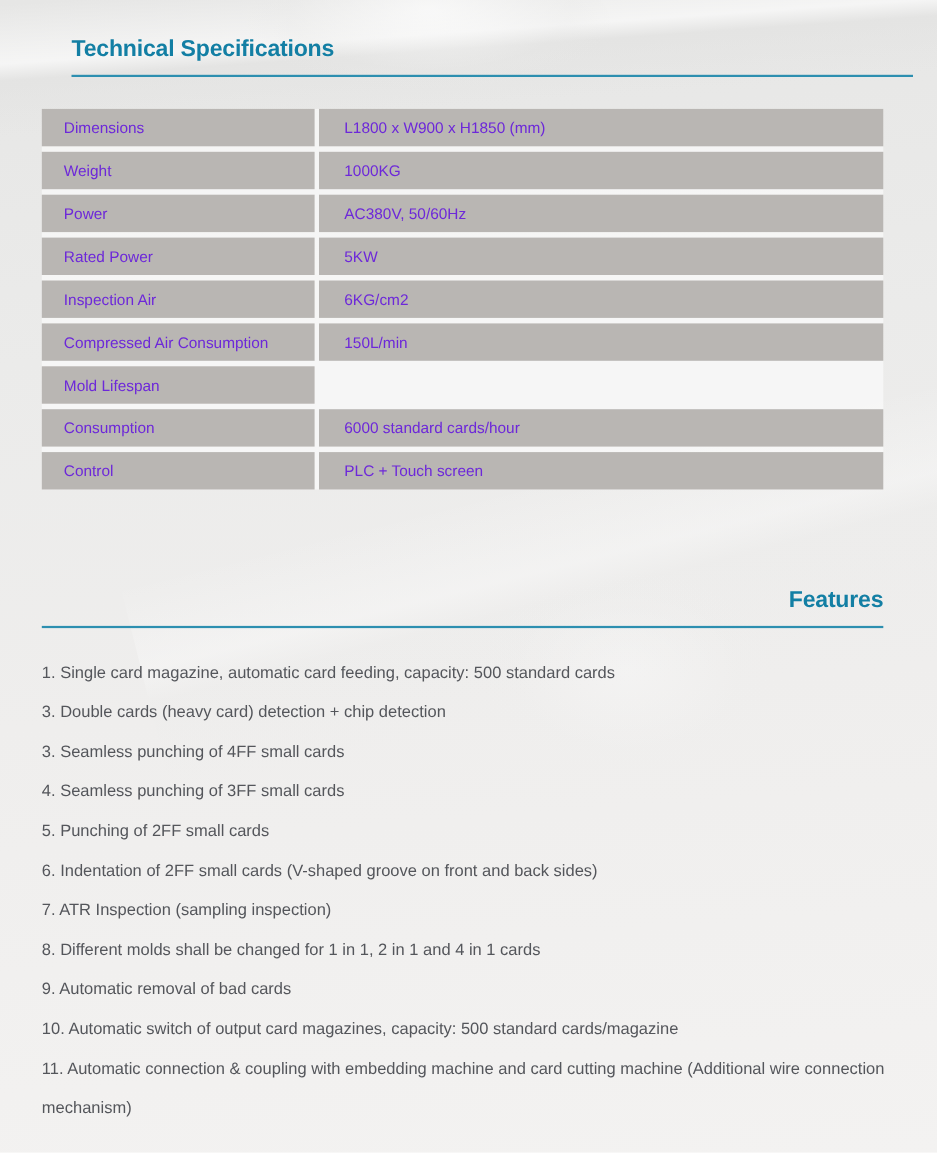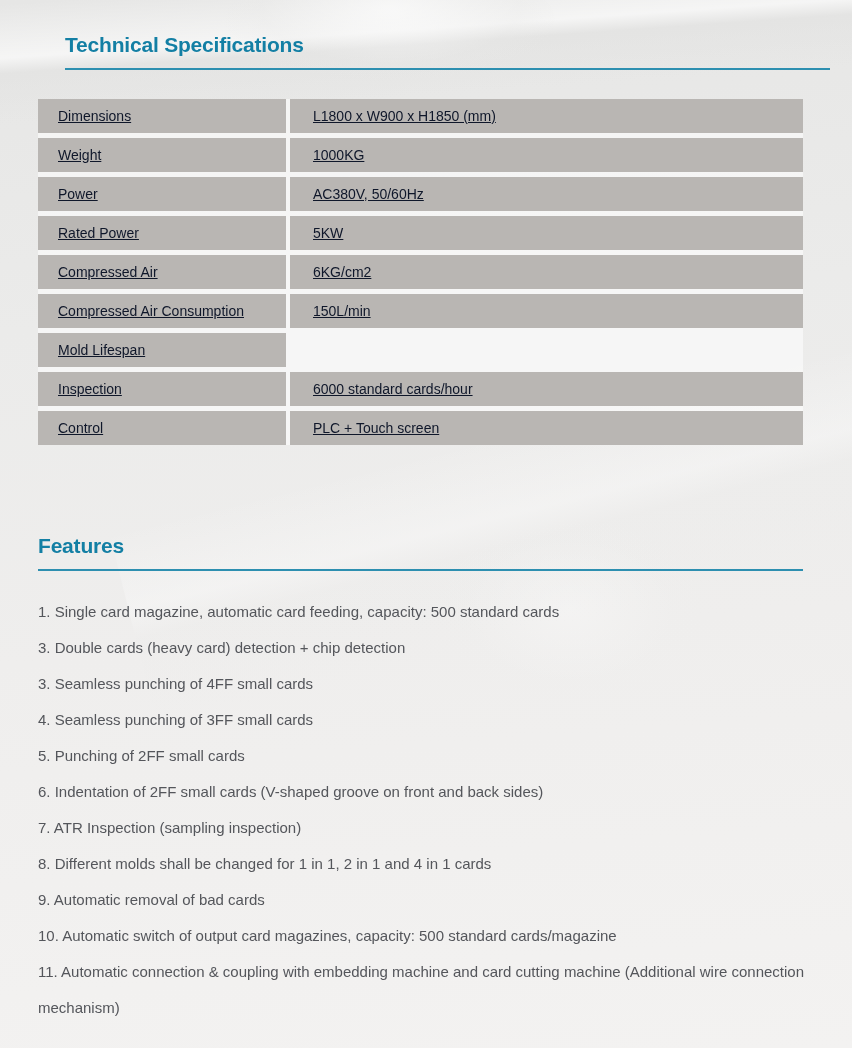--- a/index.html
+++ b/index.html
@@ -52,37 +52,36 @@
     width: 765px;
     font-size: 21px;
     font-weight: 700;
     color: #137fa4;
     letter-spacing: -0.2px;
     line-height: 26px;
     padding-bottom: 10px;
     border-bottom: 2px solid #2d8fb0;
   }
   .heading-specs { margin-top: 32px; margin-left: 27px; }
-  .heading-features { margin-top: 88px; }
+  .heading-features { margin-top: 88px; text-align: right; }
 
   .spec-table {
     margin-top: 29px;
     width: 765px;
     background: rgba(255,255,255,0.55); 
   }
   .spec-row { display: flex; gap: 4px; margin-bottom: 5px; }
   .spec-row:last-child { margin-bottom: 0; }
   .spec-cell {
     height: 34px;
     display: flex;
     align-items: center;
     background: #b9b6b3;
-    color: #0f172a;
+    color: #6d28d9;
     font-size: 14px;
-    text-decoration: underline;
   }
   .spec-label { width: 248px; padding-left: 20px; }
   .spec-value { flex: 1; padding-left: 23px; }
 
   .features-list {
     margin-top: 23px;
     width: 800px;
     list-style: none;
     color: #54565b;
     font-size: 15px;
@@ -114,32 +113,32 @@
       </div>
       <div class="spec-row">
         <div class="spec-cell spec-label">Power</div>
         <div class="spec-cell spec-value">AC380V, 50/60Hz</div>
       </div>
       <div class="spec-row">
         <div class="spec-cell spec-label">Rated Power</div>
         <div class="spec-cell spec-value">5KW</div>
       </div>
       <div class="spec-row">
-        <div class="spec-cell spec-label">Compressed Air</div>
+        <div class="spec-cell spec-label">Inspection Air</div>
         <div class="spec-cell spec-value">6KG/cm2</div>
       </div>
       <div class="spec-row">
         <div class="spec-cell spec-label">Compressed Air Consumption</div>
         <div class="spec-cell spec-value">150L/min</div>
       </div>
       <div class="spec-row">
         <div class="spec-cell spec-label">Mold Lifespan</div>
       </div>
       <div class="spec-row">
-        <div class="spec-cell spec-label">Inspection</div>
+        <div class="spec-cell spec-label">Consumption</div>
         <div class="spec-cell spec-value">6000 standard cards/hour</div>
       </div>
       <div class="spec-row">
         <div class="spec-cell spec-label">Control</div>
         <div class="spec-cell spec-value">PLC + Touch screen</div>
       </div>
     </div>
 
     <h2 class="section-heading heading-features">Features</h2>
 

